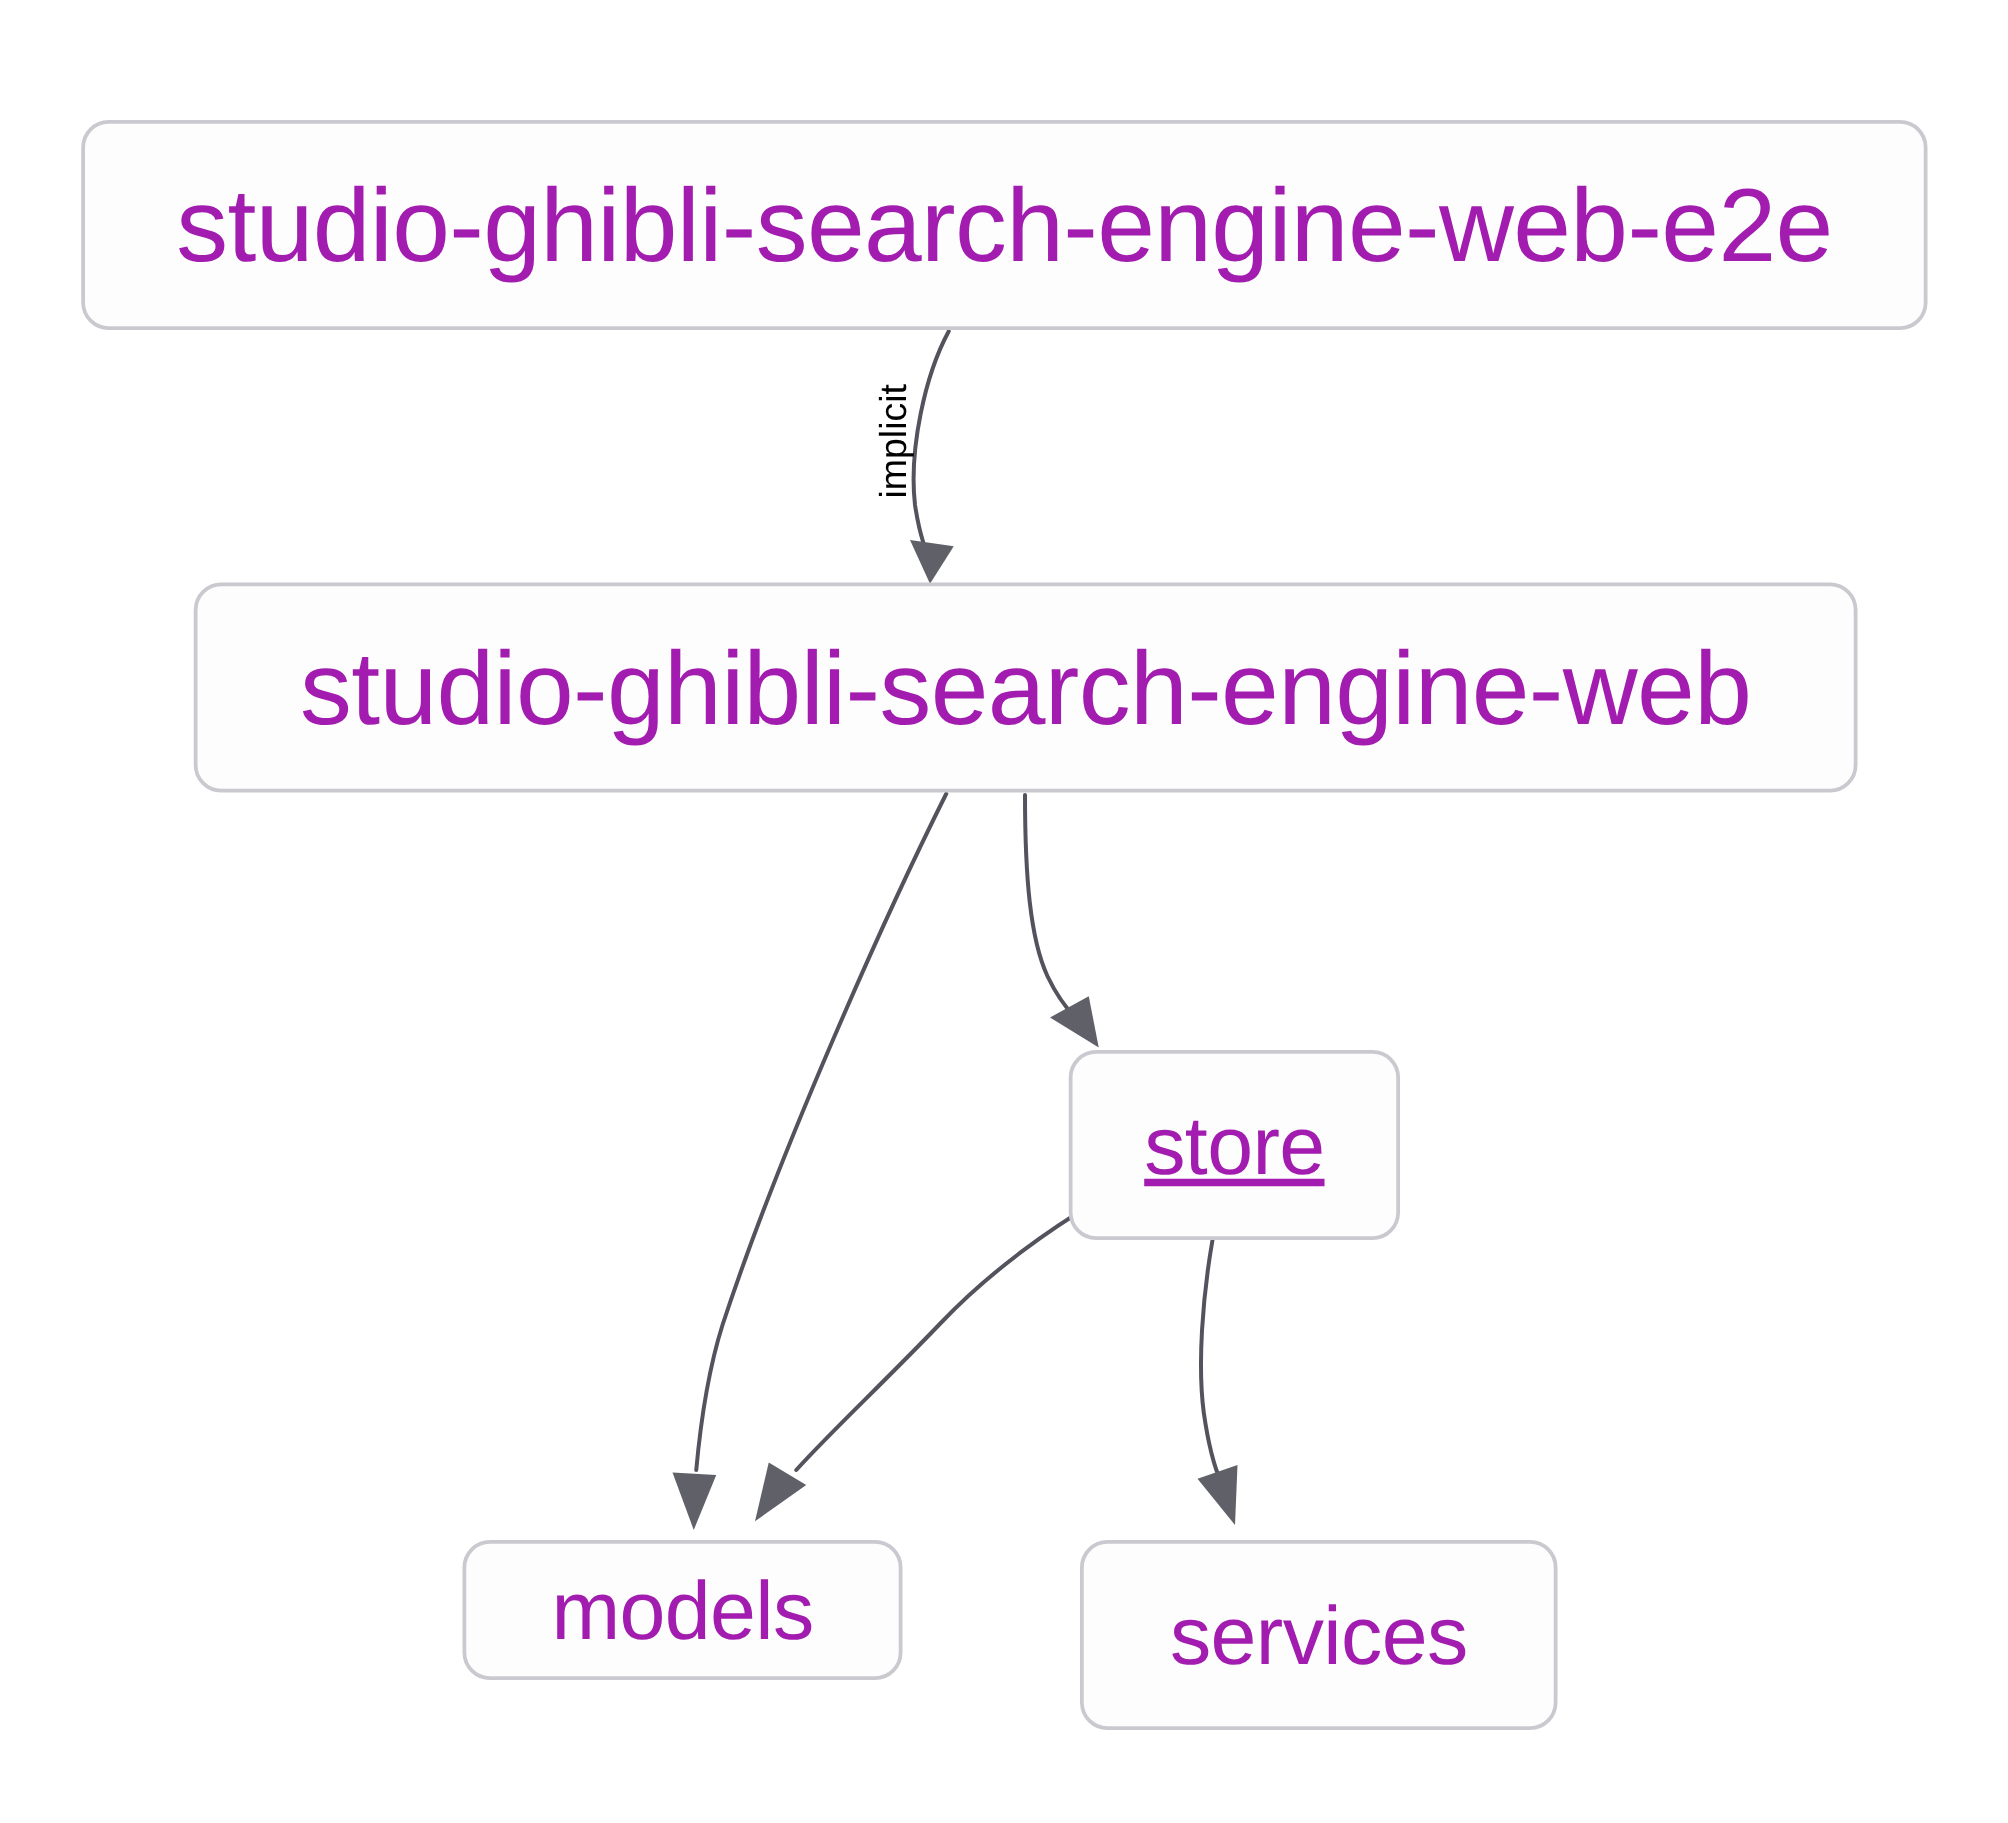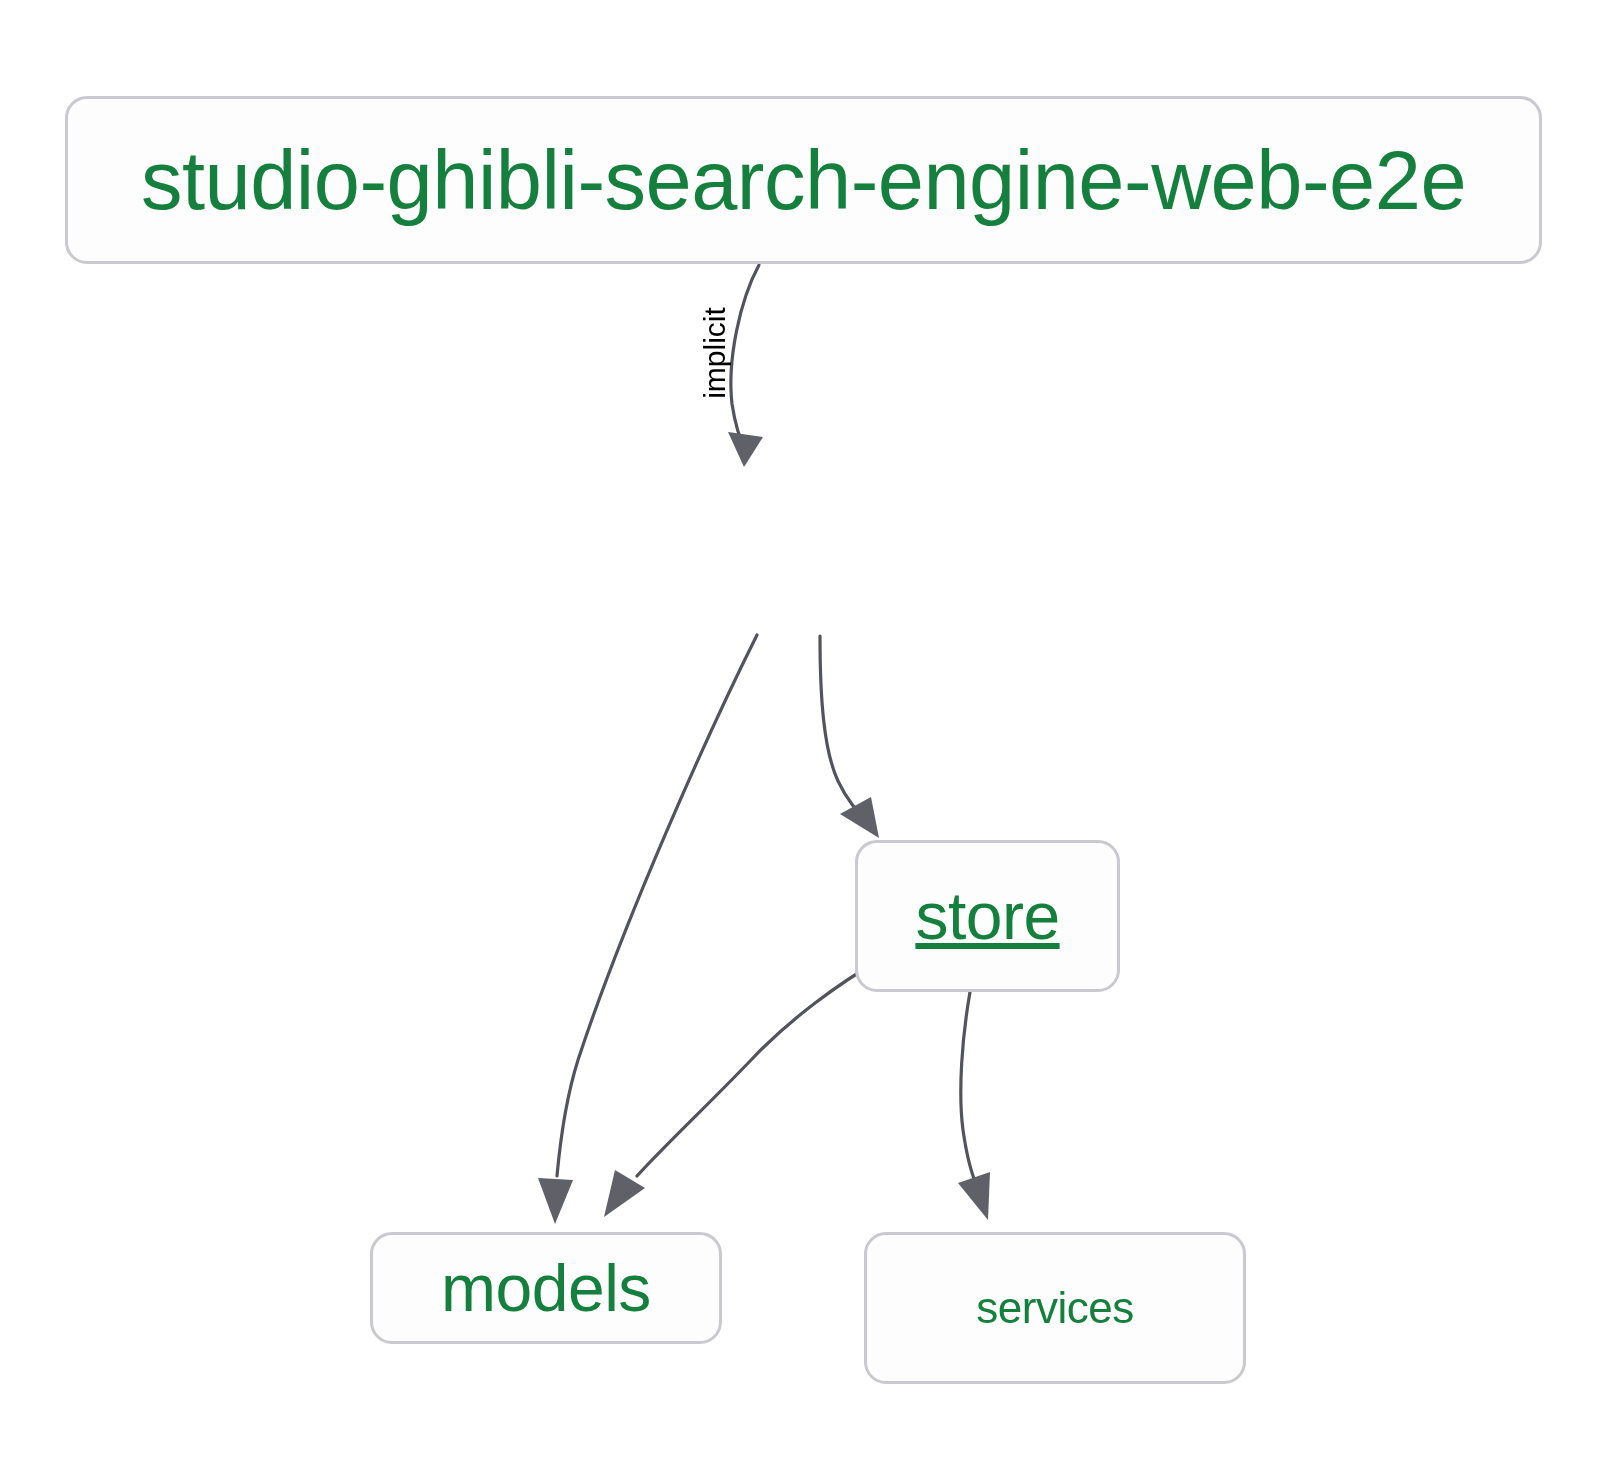--- a/index.html
+++ b/index.html
@@ -42,21 +42,21 @@
   }
   .node {
     position: absolute;
     box-sizing: border-box;
     background: #fdfdfe;
     border: 3px solid #c9c9cf;
     border-radius: 22px;
     display: flex;
     align-items: center;
     justify-content: center;
-    color: #15803d;
+    color: #a21caf;
     line-height: 1;
     z-index: 2;
   }
   .node-label {
     white-space: nowrap;
     letter-spacing: -0.5px;
   }
   .node-root {
     left: 65px;
     top: 96px;
@@ -89,21 +89,21 @@
     height: 112px;
   }
   .node-models .node-label { font-size: 66px; }
 
   .node-services {
     left: 864px;
     top: 1232px;
     width: 382px;
     height: 152px;
   }
-  .node-services .node-label { font-size: 44px; }
+  .node-services .node-label { font-size: 66px; }
 </style>
 </head>
 <body>
 
 <div id="graph-canvas">
 
   <svg id="edge-layer" viewBox="0 0 1606 1458">
 
     <g>
       <path class="edge-path" d="M 759,265 C 740,300 727,360 732,404 C 736,430 741,442 746,452"></path>
@@ -130,20 +130,23 @@
       <path class="edge-path" d="M 970,992 C 962,1038 958,1092 963,1130 C 967,1158 972,1175 977,1186"></path>
       <polygon class="edge-arrow" points="988,1220 958,1183 990,1172"></polygon>
     </g>
 
   </svg>
 
   <div class="node node-root">
     <span class="node-label">studio-ghibli-search-engine-web-e2e</span>
   </div>
 
+  <div class="node node-web">
+    <span class="node-label">studio-ghibli-search-engine-web</span>
+  </div>
 
   <div class="node node-store">
     <span class="node-label">store</span>
   </div>
 
   <div class="node node-models">
     <span class="node-label">models</span>
   </div>
 
   <div class="node node-services">

